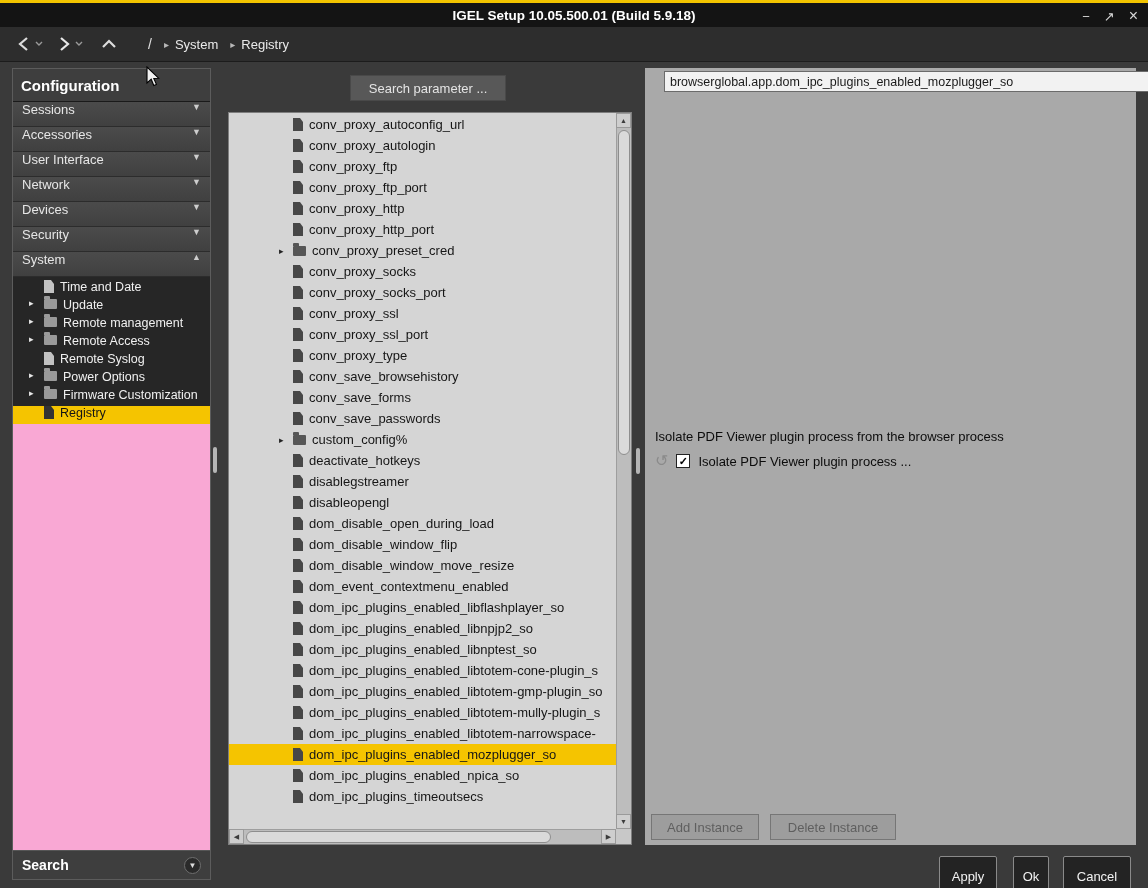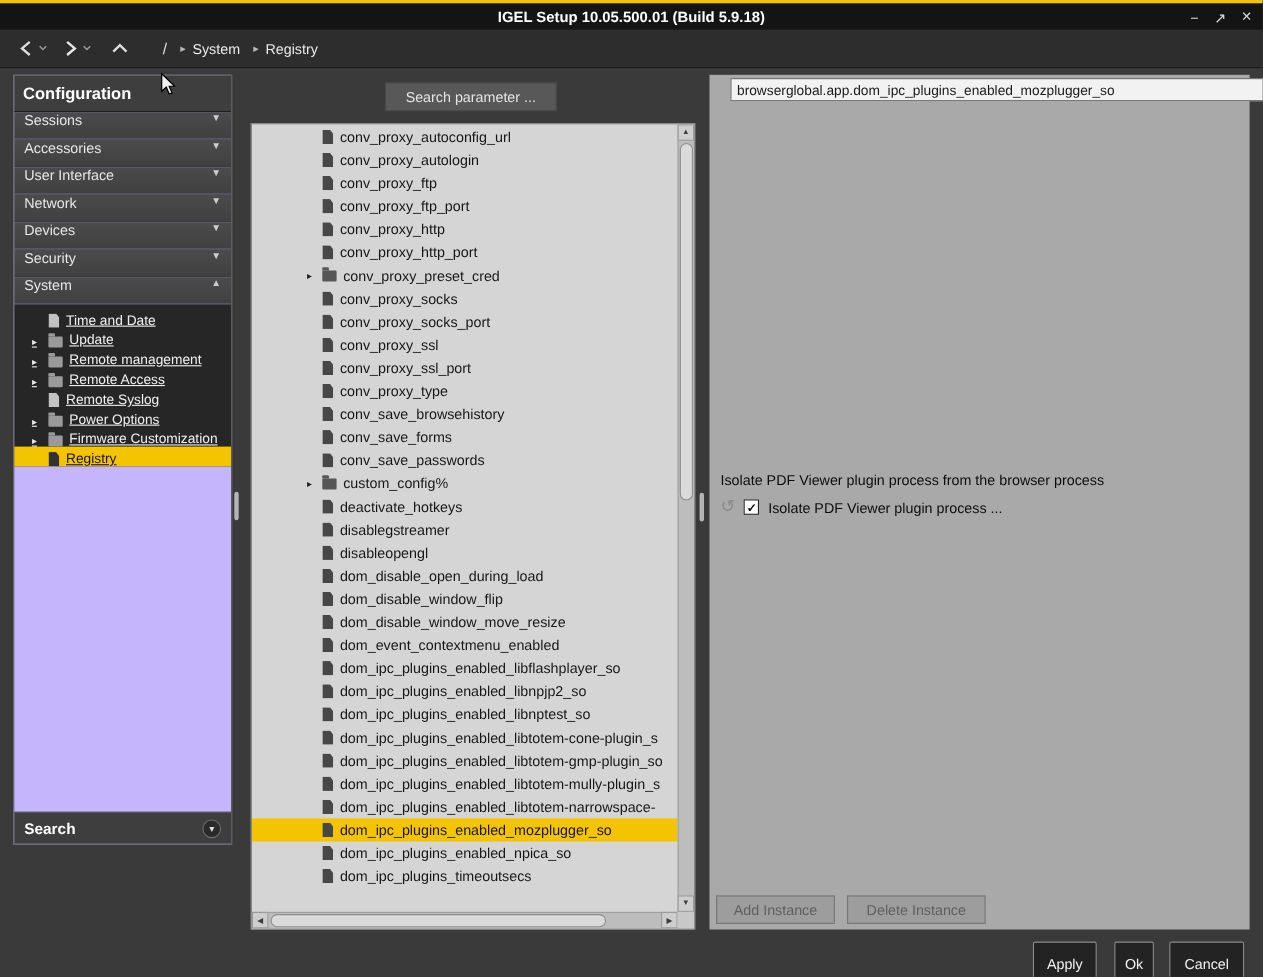--- a/index.html
+++ b/index.html
@@ -34,40 +34,40 @@
   .nav-caret { margin-left:2px; }
   .nav-forward { margin-left:12px; }
   .nav-up { margin-left:16px; }
   .crumb-root { margin-left:30px; color:#e2e2e2; font-size:14px; }
   .breadcrumb { display:flex; align-items:center; }
   .crumb { margin-left:12px; color:#eaeaea; font-size:13px; display:flex; align-items:center; }
   .crumb::before { content:"\25B8"; color:#b8b8b8; font-size:10px; margin-right:6px; }
 
   
   .sidebar {
-    position:absolute; left:12px; top:68px; width:199px; height:700px;
-    background:#c4b5fd; border:1px solid #5c5c5c;
+    position:absolute; left:12px; top:68px; width:199px; height:812px;
+    background:#f9a8d4; border:1px solid #5c5c5c;
     display:flex; flex-direction:column;
   }
   .cfg-header {
     height:33px; flex:none; background:#3e3e3e; color:#ffffff; font-weight:bold; font-size:15px;
     display:flex; align-items:center; padding-left:8px; border-bottom:1px solid #1a1a1a;
   }
   .cfg-item {
     height:25px; flex:none; display:flex; align-items:flex-start; padding:0 9px;
     background:linear-gradient(#4b4b4b,#404040); border-bottom:1px solid #2c2c2c;
     color:#e6e6e6; font-size:13px;gap:48px;
   }
   .cfg-item .cfg-label { flex:1; }
   .cfg-item .tri { font-size:9px; color:#cdcdcd; }
   .cfg-item .tri::before { content:"\25BC"; }
   .cfg-item.f-expanded .tri::before { content:"\25B2"; }
 
   .sys-tree { background:#262626; padding-top:3px; }
-  .srow { height:18px; display:flex; align-items:flex-end; padding-left:16px; color:#f0f0f0; font-size:12.5px; white-space:nowrap;text-decoration:underline; }
+  .srow { height:18px; display:flex; align-items:flex-start; padding-left:16px; color:#f0f0f0; font-size:12.5px; white-space:nowrap; }
   .srow .expander { width:15px; flex:none; font-size:9px; color:#e8e8e8; }
   .srow.t-folder .expander::before { content:"\25B8"; }
   .srow .icon { flex:none; margin-right:6px; }
   .srow.t-file .icon { width:10px; height:13px; background:#c2c2c2; clip-path:polygon(0 0,70% 0,100% 30%,100% 100%,0 100%); }
   .srow.t-folder .icon { width:13px; height:10px; background:#9a9a9a; border-radius:1px; position:relative; margin-top:1px; }
   .srow.t-folder .icon::before { content:""; position:absolute; top:-3px; left:0; width:6px; height:3px; background:inherit; border-radius:1px 1px 0 0; }
   .srow.f-selected { background:#f5c400; color:#141414; }
   .srow.f-selected .icon { background:#333333; }
 
   .search-row {

